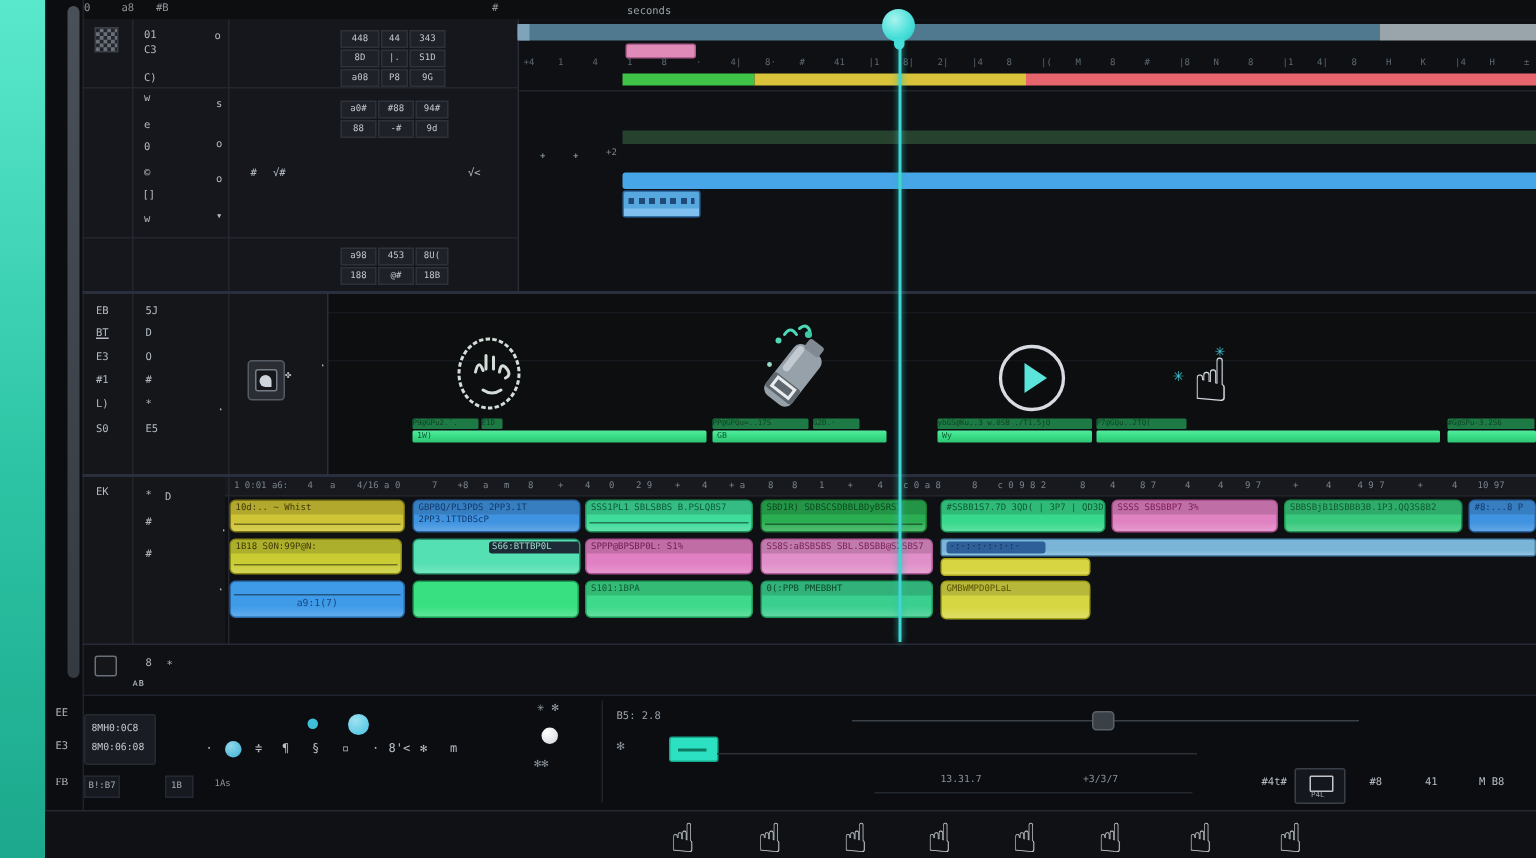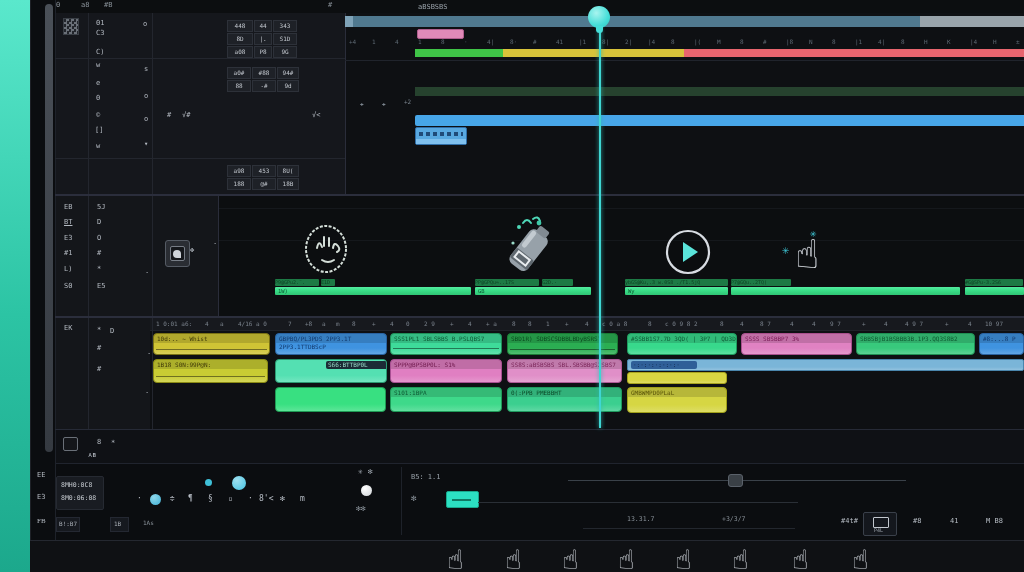--- a/index.html
+++ b/index.html
@@ -34,21 +34,21 @@
 </head>
 <body>
 
 <div id="root">
 
   <div class="abs" style="left:0;top:0;width:30px;height:572px;background:linear-gradient(180deg,#5ae8cc,#2cc4a4 55%,#1ca88c);"></div>
   <div class="abs" style="left:30px;top:0;width:25px;height:572px;background:#0b0d10;border-left:1px solid #1e2127;"></div>
   <div class="abs" style="left:45px;top:4px;width:8px;height:448px;background:linear-gradient(180deg,#4a5058,#353a41);border-radius:4px;"></div>
 
   <div class="abs" style="left:55px;top:0;width:969px;height:13px;background:#0c0e10;border-bottom:1px solid #23262e;"></div>
-  <div class="glyph" style="left:418px;top:4px;color:#9aa2aa;font-size:7px;">aBSBSBS</div>
+  <div class="glyph" style="left:418px;top:4px;color:#9aa2aa;font-size:7px;">seconds</div>
 
   <div class="abs" style="left:55px;top:13px;width:290px;height:182px;background:#15171c;"></div>
   <div class="abs" style="left:345px;top:13px;width:679px;height:182px;background:#0e1013;"></div>
 
   <div class="abs" style="left:55px;top:196px;width:163px;height:122px;background:#14161a;"></div>
   <div class="abs" style="left:218px;top:196px;width:806px;height:122px;background:#0c0e10;"></div>
   <div class="hline" style="left:218px;top:208px;width:806px;background:#15181c;"></div>
   <div class="hline" style="left:218px;top:240px;width:806px;background:#15181c;"></div>
 
   <div class="abs" style="left:55px;top:318px;width:95px;height:112px;background:#14161a;"></div>
@@ -151,21 +151,21 @@
 
   <div class="cyanball" style="left:150px;top:494px;width:11px;height:11px;background:radial-gradient(circle at 35% 30%,#8fd8ec,#3fb0d4);"></div>
   <div class="cyanball" style="left:205px;top:479px;width:7px;height:7px;background:#3fc0d8;"></div>
   <div class="cyanball" style="left:232px;top:476px;width:14px;height:14px;background:radial-gradient(circle at 35% 30%,#9fe0f0,#45c4e4);"></div>
   <div class="cyanball" style="left:361px;top:485px;width:11px;height:11px;background:radial-gradient(circle at 35% 30%,#ffffff,#d0d4d8);"></div>
   <div class="glyph" style="left:358px;top:468px;font-size:8px;color:#9aa2aa;">✳ ✻</div>
   <div class="glyph" style="left:356px;top:505px;font-size:8px;color:#8a929a;">✻✻</div>
 
   <div class="vline" style="left:401px;top:467px;height:68px;background:#1e222a;"></div>
 
-  <div class="glyph" style="left:411px;top:474px;font-size:7px;color:#9aa2aa;">B5: 1.1</div>
+  <div class="glyph" style="left:411px;top:474px;font-size:7px;color:#9aa2aa;">B5: 2.8</div>
   <div class="glyph" style="left:411px;top:494px;font-size:9px;color:#8a929a;">✻</div>
 
   <div class="abs" style="left:446px;top:491px;width:31px;height:15px;background:#2ce0c2;border:1px solid #18a88c;border-radius:2px;">
     <div class="abs" style="left:5px;top:7px;width:19px;height:2px;background:#0f7a64;"></div>
   </div>
   <div class="hline" style="left:478px;top:502px;width:320px;background:#2a2f36;"></div>
   <div class="hline" style="left:568px;top:480px;width:338px;background:#3a4149;"></div>
   <div class="abs" style="left:728px;top:474px;width:13px;height:11px;background:#3a4046;border:1px solid #5a616a;border-radius:3px;"></div>
   <div class="hline" style="left:583px;top:528px;width:212px;background:#23272e;"></div>
   <div class="glyph" style="left:627px;top:516px;font-size:6.5px;color:#8a929a;">13.31.7</div>
@@ -365,20 +365,24 @@
     <div class="clip" style="left: 390px; top: 359px; width: 112px; height: 24px; background: linear-gradient(rgb(224, 127, 194) 0%, rgb(224, 127, 194) 70%, rgba(255, 255, 255, 0.18) 100%), rgb(224, 127, 194); border: 1px solid rgb(168, 79, 146);">
       <div class="lbl" style="color: rgb(112, 26, 78);">SPPP@BPSBP0L:  S1%</div>
     </div>
     <div class="clip" style="left: 507px; top: 359px; width: 115px; height: 24px; background: linear-gradient(rgb(224, 143, 200) 0%, rgb(224, 143, 200) 70%, rgba(255, 255, 255, 0.18) 100%), rgb(224, 143, 200); border: 1px solid rgb(176, 90, 152);">
       <div class="lbl" style="color: rgb(122, 36, 88);">SS8S:aBSBSBS SBL.SBSBB@S2SBS7</div>
     </div>
     <div class="clip" style="left: 627px; top: 359px; width: 397px; height: 12px; background: linear-gradient(rgb(122, 181, 216) 0%, rgb(122, 181, 216) 70%, rgba(255, 255, 255, 0.18) 100%), rgb(122, 181, 216); border: 1px solid rgb(74, 134, 173); border-radius: 2px;">
       <div class="strip" style="left: 3px; width: 62px; background: rgb(47, 95, 152); color: rgb(16, 38, 74);">·:·:·:·:·:·:·</div>
     </div>
     <div class="clip" style="left: 627px; top: 372px; width: 100px; height: 12px; background: linear-gradient(rgb(216, 213, 66) 0%, rgb(216, 213, 66) 70%, rgba(255, 255, 255, 0.18) 100%), rgb(216, 213, 66); border: 1px solid rgb(168, 164, 30); border-radius: 3px;"></div>
+    <div class="clip" style="left: 153px; top: 387px; width: 117px; height: 25px; background: linear-gradient(rgb(63, 155, 232) 0%, rgb(63, 155, 232) 70%, rgba(255, 255, 255, 0.18) 100%), rgb(63, 155, 232); border: 1px solid rgb(42, 106, 168);">
+      <div class="ctr" style="color: rgb(20, 71, 126);">a9:1(7)</div>
+      <div class="cline" style="top: 8px;"></div>
+    </div>
     <div class="clip" style="left: 275px; top: 387px; width: 111px; height: 25px; background: linear-gradient(rgb(56, 224, 129) 0%, rgb(56, 224, 129) 70%, rgba(255, 255, 255, 0.18) 100%), rgb(56, 224, 129); border: 1px solid rgb(31, 154, 84);"></div>
     <div class="clip" style="left: 390px; top: 387px; width: 112px; height: 25px; background: linear-gradient(rgb(62, 217, 138) 0%, rgb(62, 217, 138) 70%, rgba(255, 255, 255, 0.18) 100%), rgb(62, 217, 138); border: 1px solid rgb(31, 154, 88);">
       <div class="lbl" style="color: rgb(13, 90, 52);">          S101:1BPA</div>
     </div>
     <div class="clip" style="left: 507px; top: 387px; width: 115px; height: 25px; background: linear-gradient(rgb(59, 207, 143) 0%, rgb(59, 207, 143) 70%, rgba(255, 255, 255, 0.18) 100%), rgb(59, 207, 143); border: 1px solid rgb(31, 154, 94);">
       <div class="lbl" style="color: rgb(10, 74, 40);">0(:PPB   PMEBBHT</div>
     </div>
     <div class="clip" style="left: 627px; top: 387px; width: 100px; height: 26px; background: linear-gradient(rgb(214, 214, 67) 0%, rgb(214, 214, 67) 70%, rgba(255, 255, 255, 0.18) 100%), rgb(214, 214, 67); border: 1px solid rgb(160, 160, 26);">
       <div class="lbl" style="color: rgb(90, 84, 8);">GMBWMPD0PLaL</div>
     </div>

